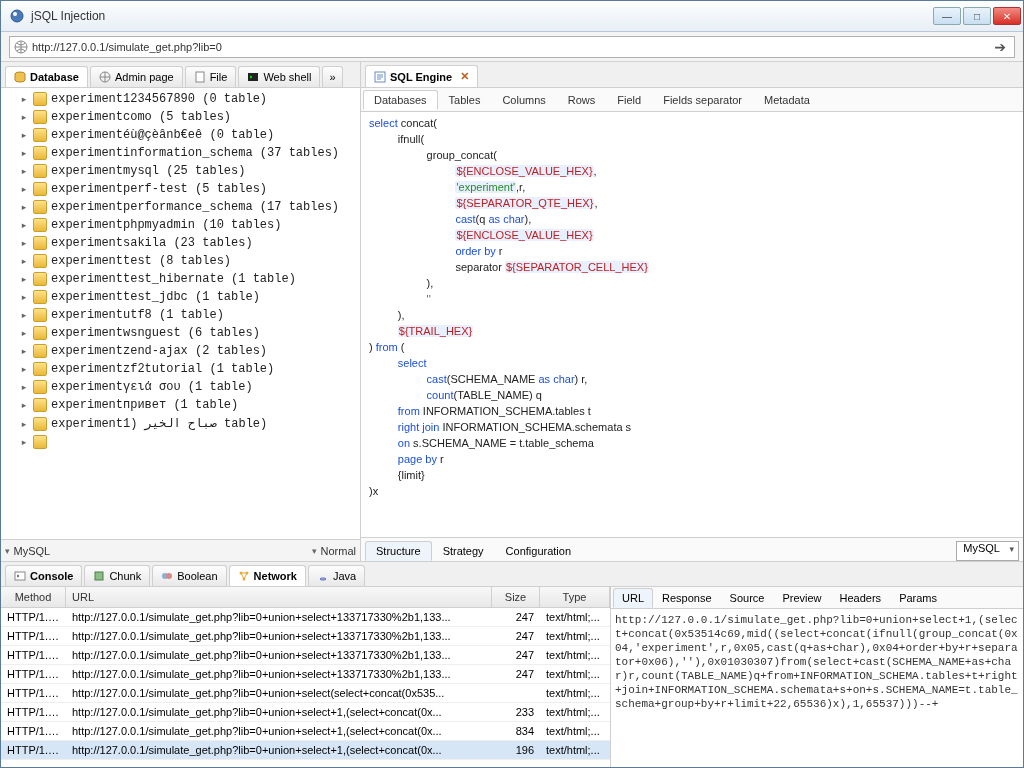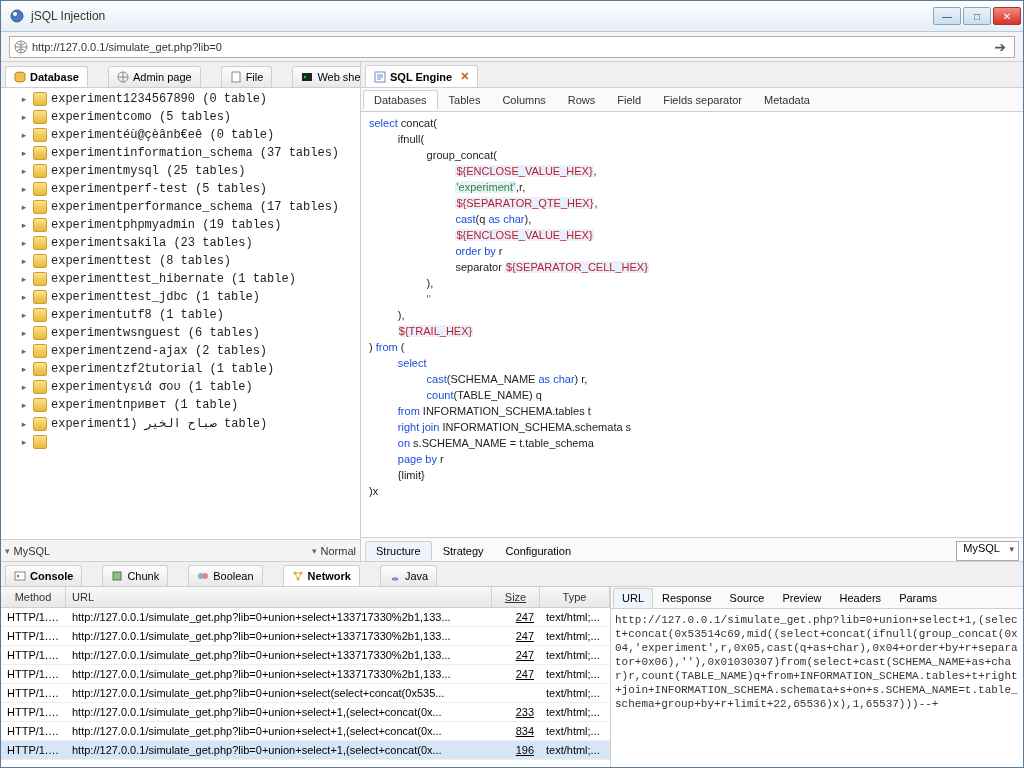--- a/index.html
+++ b/index.html
@@ -12,21 +12,21 @@
 .winbtn { width: 28px; height: 18px; border: 1px solid #8aa; background: linear-gradient(#eaf3fb,#c9dff2); border-radius: 2px; display: flex; align-items: center; justify-content: center; font-size: 10px; color: #444; cursor: pointer; }
 .winbtn.close { background: linear-gradient(#f28b82,#d93025); color: #fff; border-color: #a33; }
 .urlrow { height: 30px; display: flex; align-items: center; padding: 4px 8px; background: #f4f4f4; border-bottom: 1px solid #d0d0d0; }
 .urlfield { flex: 1; height: 22px; border: 1px solid #b0b0b0; background: #fff; display: flex; align-items: center; padding: 0 4px; }
 .urlfield .globe { width: 14px; height: 14px; margin-right: 4px; }
 .urlfield .urltext { flex: 1; color: #333; }
 .urlfield .arrow { color: #555; padding: 0 4px; cursor: pointer; font-size: 14px; }
 .mainarea { flex: 1; display: flex; min-height: 0; }
 .leftpane { width: 360px; display: flex; flex-direction: column; border-right: 1px solid #cfcfcf; }
 .lefttabs { height: 26px; display: flex; align-items: flex-end; padding: 2px 4px 0 4px; background: #f0f0f0; border-bottom: 1px solid #cfcfcf; overflow: hidden; }
-.tab { padding: 4px 8px; border: 1px solid #cfcfcf; border-bottom: none; background: linear-gradient(#fdfdfd,#e8e8e8); margin-right: 20px; border-radius: 3px 3px 0 0; cursor: pointer; display: flex; align-items: center; gap: 4px; white-space: nowrap; }
+.tab { padding: 4px 8px; border: 1px solid #cfcfcf; border-bottom: none; background: linear-gradient(#fdfdfd,#e8e8e8); margin-right: 2px; border-radius: 3px 3px 0 0; cursor: pointer; display: flex; align-items: center; gap: 4px; white-space: nowrap; }
 .tab.active { background: #fff; font-weight: bold; }
 .tab .ticon { width: 12px; height: 12px; }
 .treewrap { flex: 1; overflow: auto; padding: 2px 0; }
 .treerow { display: flex; align-items: center; padding: 2px 6px 2px 18px; cursor: pointer; white-space: nowrap; }
 .expander { width: 10px; height: 10px; margin-right: 4px; display: inline-flex; align-items: center; justify-content: center; color: #666; font-size: 9px; }
 .dbicon { width: 14px; height: 14px; margin-right: 4px; background: linear-gradient(#ffe28a,#e8b838); border: 1px solid #c9a030; border-radius: 2px; }
 .treelabel { font-family: "Courier New", monospace; font-size: 12px; color: #222; }
 .statusrow { height: 22px; display: flex; align-items: center; border-top: 1px solid #cfcfcf; background: #f4f4f4; padding: 0 4px; }
 .statusitem { display: flex; align-items: center; gap: 4px; color: #333; cursor: pointer; }
 .statusitem .chev { font-size: 9px; color: #666; }
@@ -48,21 +48,21 @@
 .structrow .spacer { flex: 1; }
 .dbselect { height: 20px; border: 1px solid #aaa; padding: 0 18px 0 6px; background: #fff; position: relative; cursor: pointer; }
 .dbselect::after { content: "▾"; position: absolute; right: 4px; top: 2px; color: #555; font-size: 9px; }
 .bottomtabs { height: 26px; display: flex; align-items: flex-end; padding: 2px 4px 0 4px; background: #f0f0f0; border-bottom: 1px solid #cfcfcf; border-top: 1px solid #cfcfcf; }
 .bottompane { height: 180px; display: flex; min-height: 0; }
 .netleft { width: 610px; display: flex; flex-direction: column; border-right: 1px solid #cfcfcf; }
 .nethead { display: flex; background: linear-gradient(#f8f8f8,#e8e8e8); border-bottom: 1px solid #cfcfcf; }
 .nethead div { padding: 4px 6px; border-right: 1px solid #cfcfcf; text-align: center; color: #333; }
 .col-method { width: 65px; }
 .col-url { flex: 1; text-align: left !important; }
-.col-size { width: 48px; text-decoration: underline; }
+.col-size { width: 48px; }
 .col-type { width: 70px; }
 .netbody { flex: 1; overflow: auto; }
 .netrow { display: flex; border-bottom: 1px solid #eee; cursor: pointer; }
 .netrow div { padding: 3px 6px; white-space: nowrap; overflow: hidden; text-overflow: ellipsis; }
 .netrow.selected { background: #d6e6f7; }
 .netright { flex: 1; display: flex; flex-direction: column; min-width: 0; }
 .detailtabs { height: 22px; display: flex; align-items: center; border-bottom: 1px solid #cfcfcf; background: #fafafa; padding-left: 2px; }
 .detailtab { padding: 3px 8px; border: 1px solid transparent; cursor: pointer; font-size: 11px; }
 .detailtab.active { border: 1px solid #cfcfcf; background: #eef4fb; border-radius: 3px 3px 0 0; border-bottom: 1px solid #eef4fb; }
 .detailbody { flex: 1; overflow: auto; padding: 4px; font-family: "Courier New", monospace; font-size: 11px; line-height: 14px; word-break: break-all; color: #333; }
@@ -174,21 +174,21 @@
             <span class="treelabel">experimentperf-test (5 tables)</span>
           </div>
           <div class="treerow">
             <span class="expander">▸</span>
             <span class="dbicon"></span>
             <span class="treelabel">experimentperformance_schema (17 tables)</span>
           </div>
           <div class="treerow">
             <span class="expander">▸</span>
             <span class="dbicon"></span>
-            <span class="treelabel">experimentphpmyadmin (19 tables)</span>
+            <span class="treelabel">experimentphpmyadmin (10 tables)</span>
           </div>
           <div class="treerow">
             <span class="expander">▸</span>
             <span class="dbicon"></span>
             <span class="treelabel">experimentsakila (23 tables)</span>
           </div>
           <div class="treerow">
             <span class="expander">▸</span>
             <span class="dbicon"></span>
             <span class="treelabel">experimenttest (8 tables)</span>

